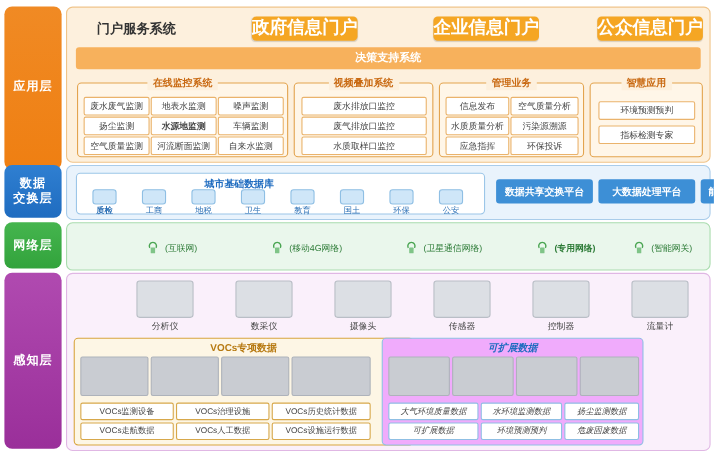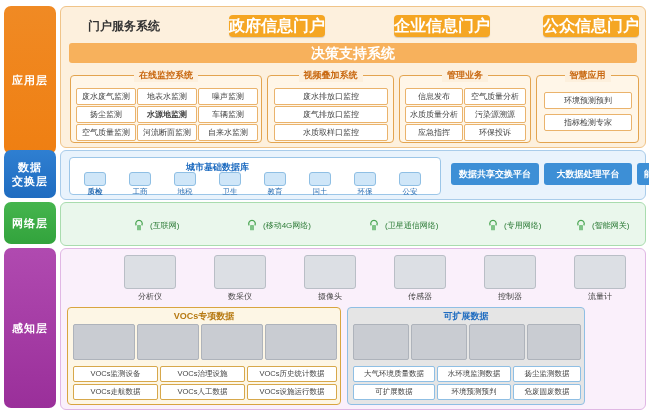--- a/index.html
+++ b/index.html
@@ -1,40 +1,40 @@
 <!DOCTYPE html>
 <html><head>
 <meta charset="utf-8">
 <style>
   html,body{margin:0;padding:0;}
   body{width:649px;height:413px;background:#ffffff;font-family:"Liberation Sans","DejaVu Sans",sans-serif;font-size:8px;color:#333;overflow:hidden;}
   .wrap{position:relative;width:649px;height:413px;}
 
   
   .layer-tab{position:absolute;left:4px;width:52px;display:flex;align-items:center;justify-content:center;border-radius:7px;color:#fff;font-size:11px;font-weight:bold;letter-spacing:1px;text-align:center;line-height:1.3;}
-  .tab-app{top:6px;height:148px;background:linear-gradient(180deg,#f08a24,#ef7f12);}
+  .tab-app{top:6px;height:148px;background:linear-gradient(180deg,#f08a24,#ef7f12);font-family:Liberation Mono, monospace;}
   .tab-data{top:150px;height:48px;background:linear-gradient(180deg,#2f7fd1,#1f6cc0);}
   .tab-net{top:202px;height:42px;background:linear-gradient(180deg,#45b54e,#32a33c);}
   .tab-sense{top:248px;height:160px;background:linear-gradient(180deg,#b04ab0,#9a2f9a);}
 
   
   .panel{position:absolute;border-radius:6px;}
   .app-panel{left:60px;top:6px;width:584px;height:140px;background:#fdf0dd;border:1px solid #f0c489;}
   .data-panel{left:60px;top:150px;width:584px;height:48px;background:#e9f3fc;border:1px solid #a9ccea;}
   .net-panel{left:60px;top:202px;width:584px;height:42px;background:#eaf7ec;border:1px solid #a9dcae;}
   .sense-panel{left:60px;top:248px;width:584px;height:160px;background:#faf0fb;border:1px solid #e0b7e4;}
 
   
   .portal-title{position:absolute;left:8px;top:8px;width:110px;height:22px;line-height:22px;text-align:center;font-size:12px;font-weight:bold;color:#333;}
   .portal-btn{position:absolute;top:8px;height:22px;line-height:22px;text-align:center;border-radius:4px;background:#f5a623;color:#fff;font-size:16px;font-weight:bold;box-shadow:0 1px 1px rgba(0,0,0,.15);}
   .pb1{left:168px;width:96px;}
   .pb2{left:333px;width:96px;}
   .pb3{left:482px;width:96px;}
 
-  .decision{position:absolute;left:8px;top:36px;width:568px;height:20px;line-height:20px;text-align:center;border-radius:3px;background:#f7b15c;color:#fff;font-size:14px;font-weight:bold;}
+  .decision{position:absolute;left:8px;top:36px;width:568px;height:20px;line-height:20px;text-align:center;border-radius:3px;background:#f7b15c;color:#fff;font-size:10px;font-weight:bold;}
 
   
   .grp{position:absolute;top:68px;border:1px solid #e3a44f;border-radius:4px;background:#fff6e8;}
   .grp-title{position:absolute;top:-7px;left:50%;transform:translateX(-50%);background:#fdf0dd;padding:0 5px;font-size:9px;font-weight:bold;color:#c96a13;white-space:nowrap;}
   .g1{left:9px;width:190px;height:66px;}
   .g2{left:206px;width:125px;height:66px;}
   .g3{left:338px;width:130px;height:66px;}
   .g4{left:475px;width:101px;height:66px;}
 
   .cell{position:absolute;height:15px;line-height:15px;text-align:center;border:1px solid #eab36c;border-radius:2px;background:#fff;font-size:8px;color:#444;}
@@ -52,22 +52,22 @@
   .net-item{position:absolute;top:8px;height:28px;font-size:8px;color:#2b7a35;display:flex;align-items:center;}
   .net-ico{width:16px;height:16px;margin-right:3px;}
 
   
   .dev{position:absolute;top:6px;width:78px;text-align:center;font-size:8px;color:#444;}
   .dev .box{width:50px;height:32px;margin:0 auto 2px;border-radius:3px;background:#dcdfe4;border:1px solid #b9bec6;}
 
   
   .sub{position:absolute;top:58px;border:1px solid #d8a53f;border-radius:4px;background:#fdf6e5;}
   .sub-title{position:absolute;left:0;right:0;top:2px;text-align:center;font-size:9px;font-weight:bold;color:#b77a12;}
-  .subA{left:60px;width:272px;height:96px;}
-  .subB{left:340px;width:236px;height:96px;background:#e5e5e5;border-color:#8fbfe4;}
+  .subA{left:60px;width:272px;height:96px;padding-left:35px;}
+  .subB{left:340px;width:236px;height:96px;background:#f0abfc;border-color:#8fbfe4;font-style:italic;}
   .subB .sub-title{color:#1f6cc0;}
   .photo{position:absolute;top:16px;height:34px;border-radius:2px;background:#c9ccd2;border:1px solid #aeb3bb;}
   .tag{position:absolute;height:14px;line-height:14px;text-align:center;border:1px solid #d7a84b;border-radius:2px;background:#fff;font-size:7.5px;color:#444;}
   .subB .tag{border-color:#8fbfe4;}
 </style>
 </head>
 <body>
 
 <div class="wrap">
 
@@ -166,21 +166,21 @@
         </svg>
       <span>(移动4G网络)</span>
     </div>
     <div class="net-item" style="left:305px;">
       <svg class="net-ico" viewBox="0 0 24 24">
           <path d="M12 4a6 6 0 0 0-5 9l1.6-1A4 4 0 0 1 12 6a4 4 0 0 1 3.4 6l1.6 1A6 6 0 0 0 12 4z" fill="#4aa552"></path>
           <rect x="9" y="12" width="6" height="8" rx="1" fill="#7fc487"></rect>
         </svg>
       <span>(卫星通信网络)</span>
     </div>
-    <div class="net-item" style="left:424px;">
+    <div class="net-item" style="left:424px;font-weight:bold;">
       <svg class="net-ico" viewBox="0 0 24 24">
           <path d="M12 4a6 6 0 0 0-5 9l1.6-1A4 4 0 0 1 12 6a4 4 0 0 1 3.4 6l1.6 1A6 6 0 0 0 12 4z" fill="#4aa552"></path>
           <rect x="9" y="12" width="6" height="8" rx="1" fill="#7fc487"></rect>
         </svg>
       <span>(专用网络)</span>
     </div>
     <div class="net-item" style="left:512px;">
       <svg class="net-ico" viewBox="0 0 24 24">
           <path d="M12 4a6 6 0 0 0-5 9l1.6-1A4 4 0 0 1 12 6a4 4 0 0 1 3.4 6l1.6 1A6 6 0 0 0 12 4z" fill="#4aa552"></path>
           <rect x="9" y="12" width="6" height="8" rx="1" fill="#7fc487"></rect>

